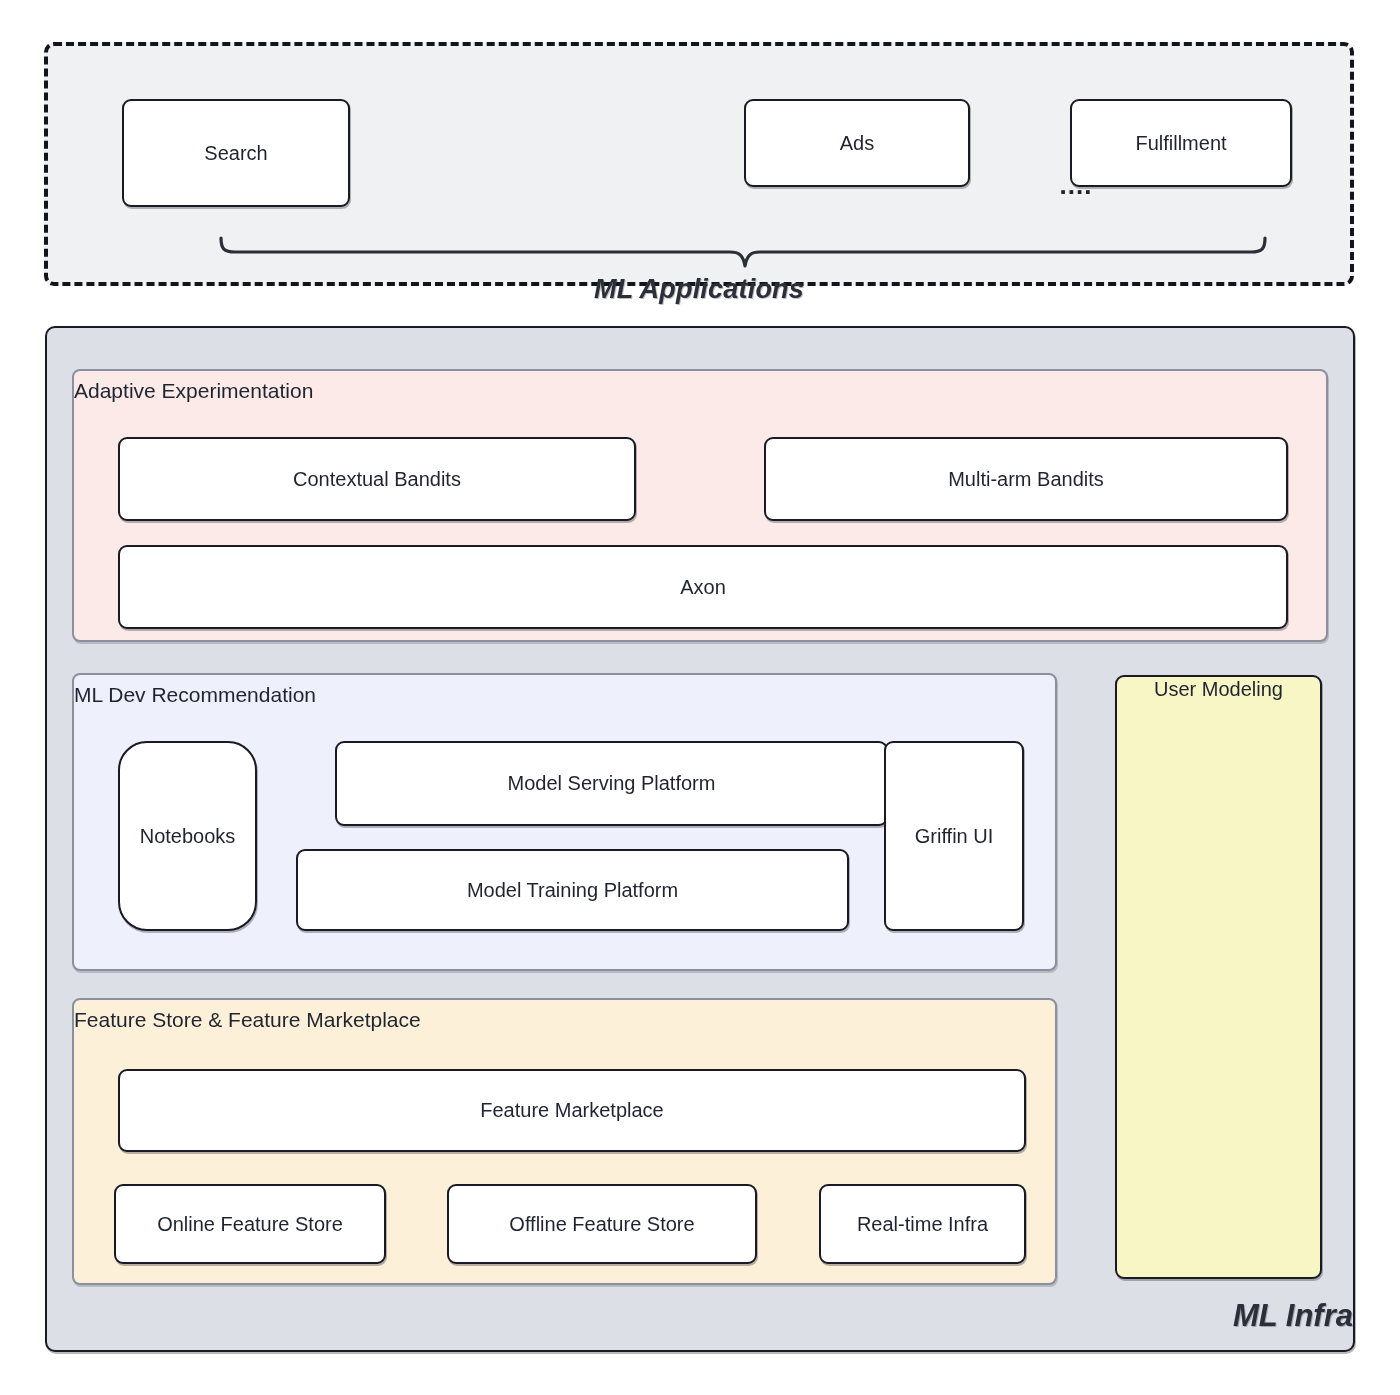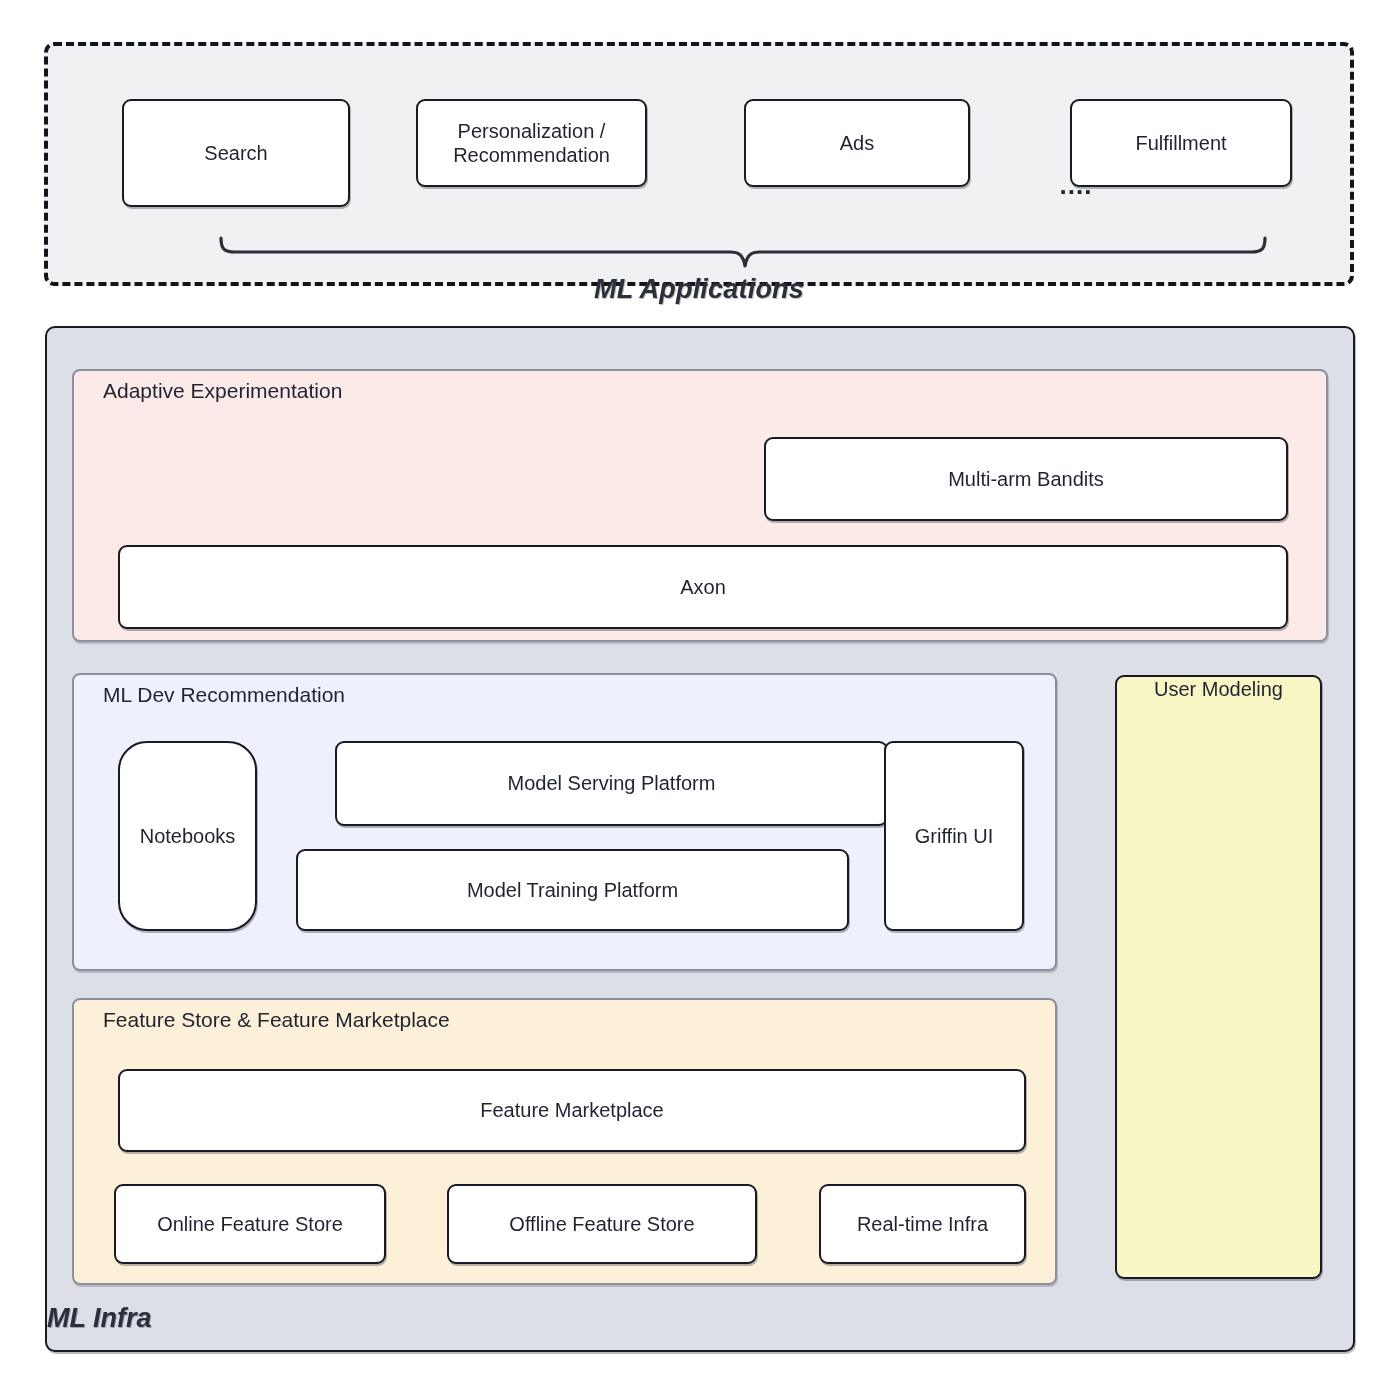--- a/index.html
+++ b/index.html
@@ -93,39 +93,39 @@
     background: #dcdfe6;
     border: 2px solid #1a1a24;
     border-radius: 10px;
     box-shadow: 1px 2px 0 rgba(20,22,34,0.30);
   }
   .infra-caption {
     position: absolute;
     left: 0;
     right: 0;
     bottom: 16px;
-    text-align: left;
-    font-size: 27px;
+    text-align: right;
+    font-size: 31px;
     font-style: italic;
     font-weight: bold;
     color: #2b2f3a;
     text-shadow: 1px 1px 0 rgba(30,32,42,.30);
   }
 
   
   .group {
     position: absolute;
     box-sizing: border-box;
     border: 2px solid #8b8fa0;
     border-radius: 8px;
     box-shadow: 1px 2px 0 rgba(20,22,34,0.18);
   }
   .group-title {
     position: absolute;
-    left: 29px;
+    left: 0;
     top: 8px;
     font-size: 21px;
     color: #1f2430;
     white-space: nowrap;
     text-align: right;
   }
   .g-experiment { background: #fbeae7; }
   .g-devprod    { background: #eef0fc; }
   .g-feature    { background: #fdf0d9; }
 
@@ -138,24 +138,20 @@
 <body>
 
 <div id="canvas">
 
   <div class="app-frame">
 
     <div class="node" style="left:74px; top:53px; width:228px; height:108px;">
       <span>Search</span>
     </div>
 
-    <div class="node" style="left:368px; top:53px; width:231px; height:88px; white-space:pre-line;">
-      <span>Personalization /
-Recommendation</span>
-    </div>
 
     <div class="node" style="left:696px; top:53px; width:226px; height:88px;">
       <span>Ads</span>
     </div>
 
     <div class="ellipsis-dots">....</div>
 
     <div class="node" style="left:1022px; top:53px; width:222px; height:88px;">
       <span>Fulfillment</span>
     </div>
@@ -168,20 +164,23 @@
     </div>
 
     <div class="app-caption">ML Applications</div>
   </div>
 
   <div class="infra-frame">
 
     <div class="group g-experiment" style="left:25px; top:41px; width:1256px; height:273px;">
       <div class="group-title">Adaptive Experimentation</div>
 
+      <div class="node" style="left:44px; top:66px; width:518px; height:84px;">
+        <span>Contextual Bandits</span>
+      </div>
 
       <div class="node" style="left:690px; top:66px; width:524px; height:84px;">
         <span>Multi-arm Bandits</span>
       </div>
 
       <div class="node" style="left:44px; top:174px; width:1170px; height:84px;">
         <span>Axon</span>
       </div>
     </div>
 

